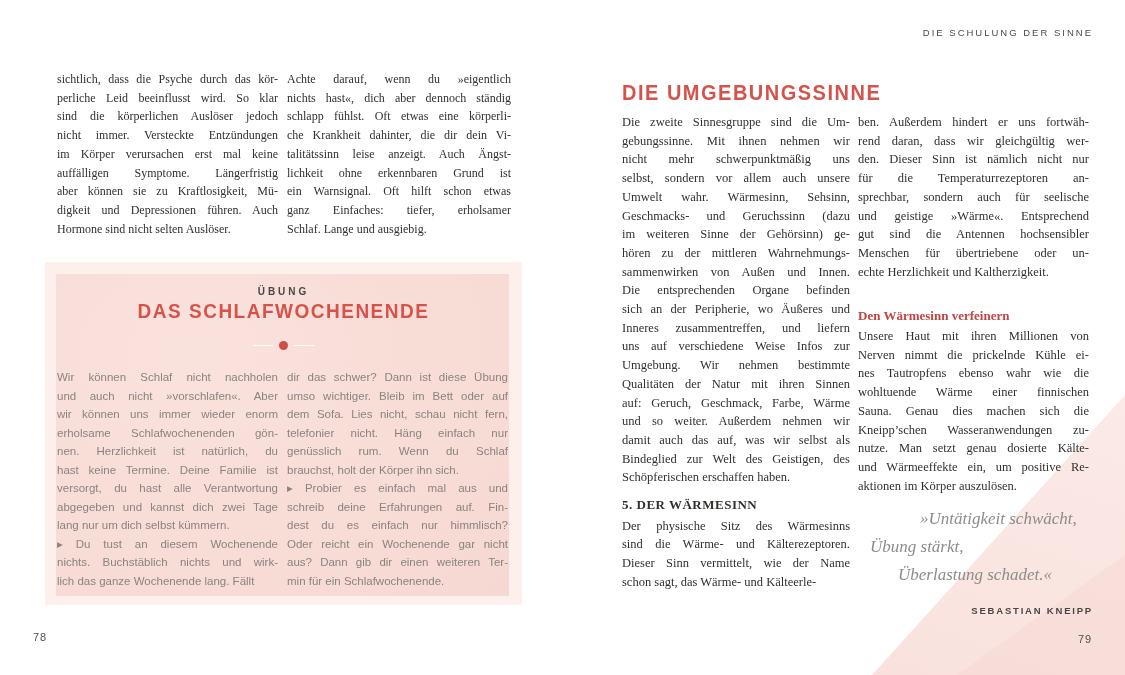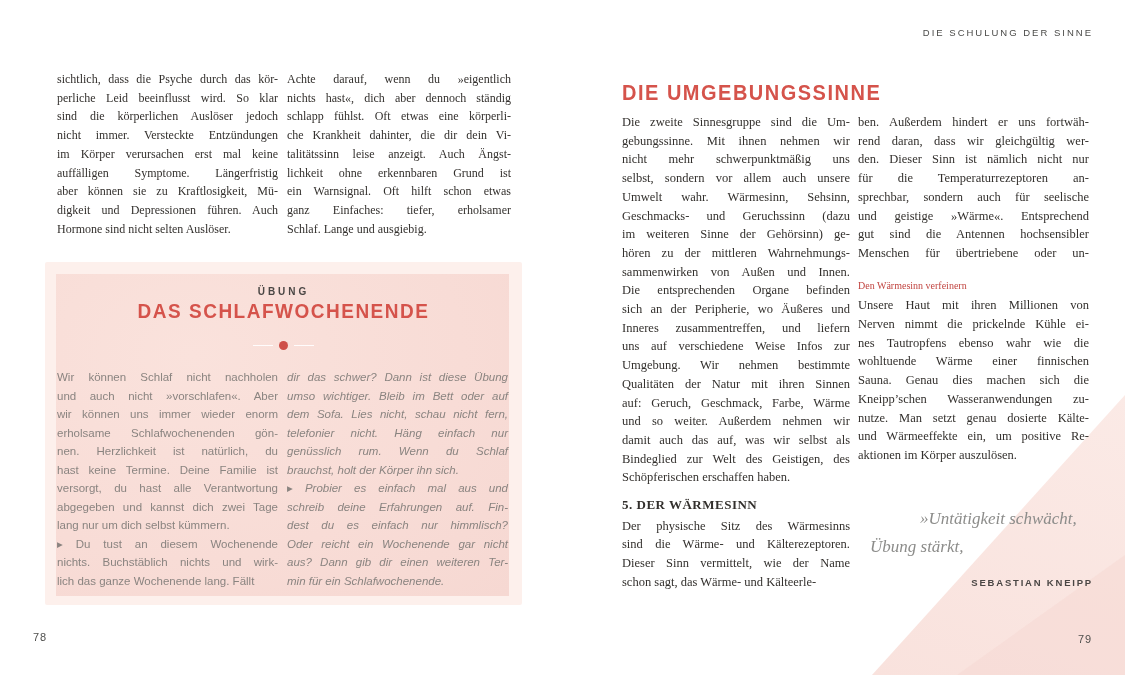--- a/index.html
+++ b/index.html
@@ -67,22 +67,22 @@
     font-size:20px; font-weight:bold; letter-spacing:1.5px; color:#d5534b;
     transform:scaleY(1.1); transform-origin:left top;
   }
   .section-heading {
     font-size:13px; font-weight:bold; 
     line-height:18.7px; color:#33302d; margin-top:9px; margin-bottom:2px;
     letter-spacing:0.5px;
   }
   .subheading-red {
     font-family:"Liberation Sans","DejaVu Sans",sans-serif;
-    font-size:10px; font-weight:normal; color:#c14541;
-    line-height:18.7px; margin-top:14px; margin-bottom:1px;
+    font-size:13px; font-weight:bold; color:#c14541;
+    line-height:18.7px; margin-top:26px; margin-bottom:1px;
     font-family:"Liberation Serif","DejaVu Serif",serif;
   }
   
   .pull-quote {
     position:absolute; left:858px; top:505px; width:235px;
     font-style:italic; color:#8c8c8a; font-size:17px; line-height:28px;
   }
   .q1 { padding-left:62px; }
   .q2 { padding-left:12px; }
   .q3 { padding-left:40px; }
@@ -159,21 +159,21 @@
         <div class="tline">nen. Herzlichkeit ist natürlich, du</div>
         <div class="tline">hast keine Termine. Deine Familie ist</div>
         <div class="tline">versorgt, du hast alle Verantwortung</div>
         <div class="tline">abgegeben und kannst dich zwei Tage</div>
         <div class="tline tline-last">lang nur um dich selbst kümmern.</div>
         <div class="tline">▸ Du tust an diesem Wochenende</div>
         <div class="tline">nichts. Buchstäblich nichts und wirk-</div>
         <div class="tline tline-last">lich das ganze Wochenende lang. Fällt</div>
       </div>
 
-    <div class="tcol sans-box" style="left:287px; top:368px; width:221px;font-style:italic;">
+    <div class="tcol sans-box" style="left:287px; top:368px; width:221px;">
         <div class="tline">dir das schwer? Dann ist diese Übung</div>
         <div class="tline">umso wichtiger. Bleib im Bett oder auf</div>
         <div class="tline">dem Sofa. Lies nicht, schau nicht fern,</div>
         <div class="tline">telefonier nicht. Häng einfach nur</div>
         <div class="tline">genüsslich rum. Wenn du Schlaf</div>
         <div class="tline tline-last">brauchst, holt der Körper ihn sich.</div>
         <div class="tline">▸ Probier es einfach mal aus und</div>
         <div class="tline">schreib deine Erfahrungen auf. Fin-</div>
         <div class="tline">dest du es einfach nur himmlisch?</div>
         <div class="tline">Oder reicht ein Wochenende gar nicht</div>
@@ -223,37 +223,39 @@
     <div class="tcol serif-md" style="left:858px; top:113px; width:231px;">
       <div>
           <div class="tline">ben. Außerdem hindert er uns fortwäh-</div>
           <div class="tline">rend daran, dass wir gleichgültig wer-</div>
           <div class="tline">den. Dieser Sinn ist nämlich nicht nur</div>
           <div class="tline">für die Temperaturrezeptoren an-</div>
           <div class="tline">sprechbar, sondern auch für seelische</div>
           <div class="tline">und geistige »Wärme«. Entsprechend</div>
           <div class="tline">gut sind die Antennen hochsensibler</div>
           <div class="tline">Menschen für übertriebene oder un-</div>
+          <div class="tline tline-last">echte Herzlichkeit und Kaltherzigkeit.</div>
         </div>
       <div class="subheading-red">Den Wärmesinn verfeinern</div>
       <div>
           <div class="tline">Unsere Haut mit ihren Millionen von</div>
           <div class="tline">Nerven nimmt die prickelnde Kühle ei-</div>
           <div class="tline">nes Tautropfens ebenso wahr wie die</div>
           <div class="tline">wohltuende Wärme einer finnischen</div>
           <div class="tline">Sauna. Genau dies machen sich die</div>
           <div class="tline">Kneipp’schen Wasseranwendungen zu-</div>
           <div class="tline">nutze. Man setzt genau dosierte Kälte-</div>
           <div class="tline">und Wärmeeffekte ein, um positive Re-</div>
           <div class="tline tline-last">aktionen im Körper auszulösen.</div>
         </div>
     </div>
 
     <div class="pull-quote">
       <div class="q1">»Untätigkeit schwächt,</div>
       <div class="q2">Übung stärkt,</div>
+      <div class="q3">Überlastung schadet.«</div>
       <div class="quote-attribution">SEBASTIAN KNEIPP</div>
     </div>
 
     <div class="folio" id="folio-right">79</div>
   </div>
 
 </div>
 
 </body></html>

